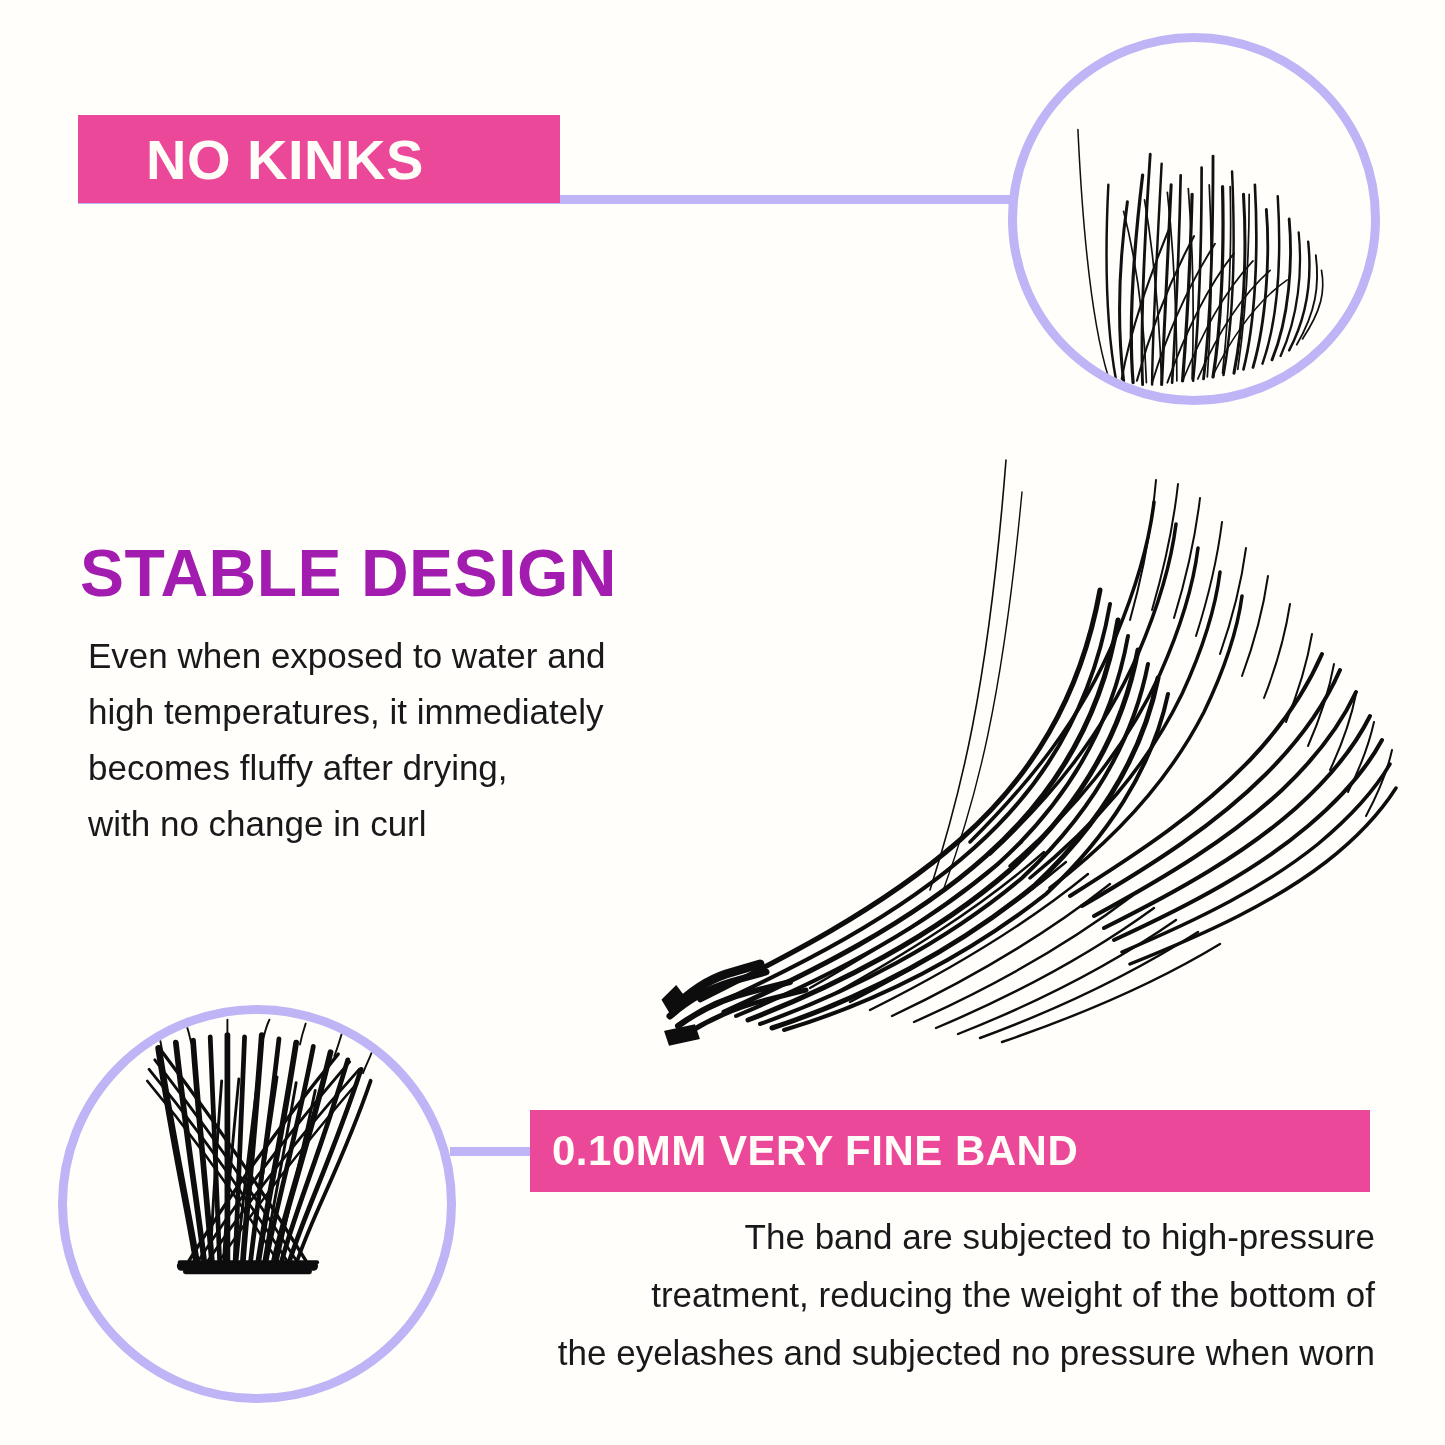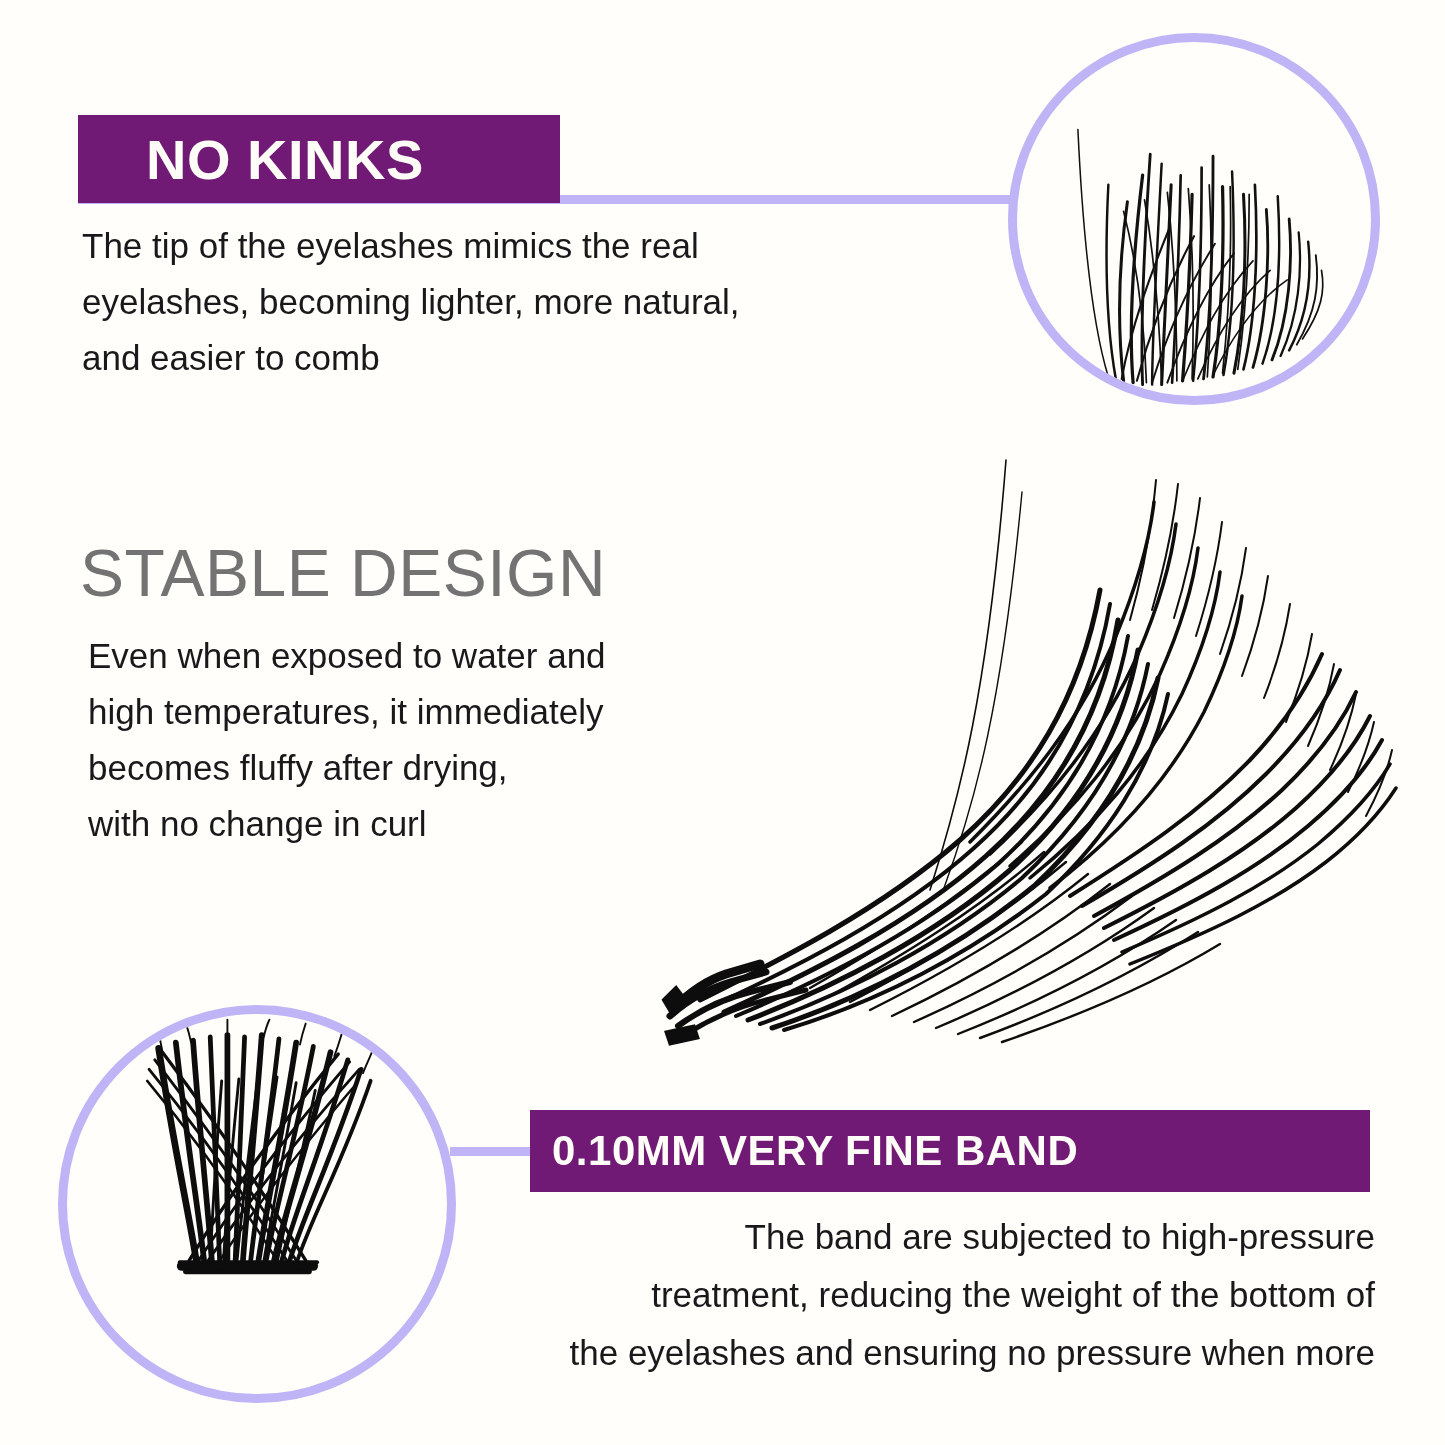--- a/index.html
+++ b/index.html
@@ -14,21 +14,21 @@
     position: relative;
     width: 1445px;
     height: 1445px;
     background: #fffefb;
     overflow: hidden;
   }
 
   
   .band-heading {
     position: absolute;
-    background: #701a75;
+    background: #ec4899;
     color: #fffdf7;
     font-weight: bold;
     letter-spacing: 0.5px;
     display: flex;
     align-items: center;
     white-space: nowrap;
     font-family: "Liberation Sans", sans-serif;
   }
   #heading-no-kinks {
     left: 78px;
@@ -46,22 +46,22 @@
     height: 82px;
     font-size: 42px;
     padding-left: 22px;
     box-sizing: border-box;
   }
   #heading-stable-design {
     position: absolute;
     left: 80px;
     top: 535px;
     font-size: 66px;
-    font-weight: normal;
-    color: #737373;
+    font-weight: bold;
+    color: #a21caf;
     letter-spacing: 0.5px;
     white-space: nowrap;
     font-family: "Liberation Sans", sans-serif;
   }
 
   
   .body-text {
     position: absolute;
     color: #19191b;
     font-size: 35px;
@@ -147,23 +147,20 @@
 </style>
 </head>
 <body>
 
 <div id="canvas">
 
   <div class="connector" id="connector-top"></div>
 
   <div class="band-heading" id="heading-no-kinks">NO KINKS</div>
 
-  <div class="body-text" id="text-no-kinks">The tip of the eyelashes mimics the real
-eyelashes, becoming lighter, more natural,
-and easier to comb</div>
 
   <div class="zoom-circle" id="circle-top-right">
     <svg class="circle-art" viewBox="0 0 372 372" preserveAspectRatio="xMidYMid meet">
       <g stroke="#111111" fill="none" stroke-linecap="round">
         <path d="M96 352 C80 300 70 220 64 92" stroke-width="1.6"></path>
         <path d="M104 355 C94 300 92 230 96 150" stroke-width="2.6"></path>
         <path d="M112 356 C106 305 106 240 116 168" stroke-width="3.2"></path>
         <path d="M122 358 C118 310 120 240 132 140" stroke-width="3.4"></path>
         <path d="M132 360 C130 312 132 238 140 118" stroke-width="3.0"></path>
         <path d="M142 360 C142 312 146 240 152 128" stroke-width="2.6"></path>
@@ -272,21 +269,21 @@
       </g>
     </svg>
   </div>
 
   <div class="connector" id="connector-bottom"></div>
 
   <div class="band-heading" id="heading-fine-band">0.10MM VERY FINE BAND</div>
 
   <div class="body-text" id="text-fine-band">The band are subjected to high-pressure
 treatment, reducing the weight of the bottom of
-the eyelashes and ensuring no pressure when more</div>
+the eyelashes and subjected no pressure when worn</div>
 
   <div class="zoom-circle" id="circle-bottom-left">
     <svg class="circle-art" viewBox="0 0 398 398" preserveAspectRatio="xMidYMid meet">
       <g fill="none" stroke="#0d0d0d" stroke-linecap="round">
 
         <path d="M120 264 L258 264" stroke-width="10"></path>
         <path d="M124 270 L254 270" stroke-width="5"></path>
         <path d="M118 260 L262 260" stroke-width="4"></path>
 
         <path d="M136 262 C128 210 112 140 96 36" stroke-width="7"></path>

